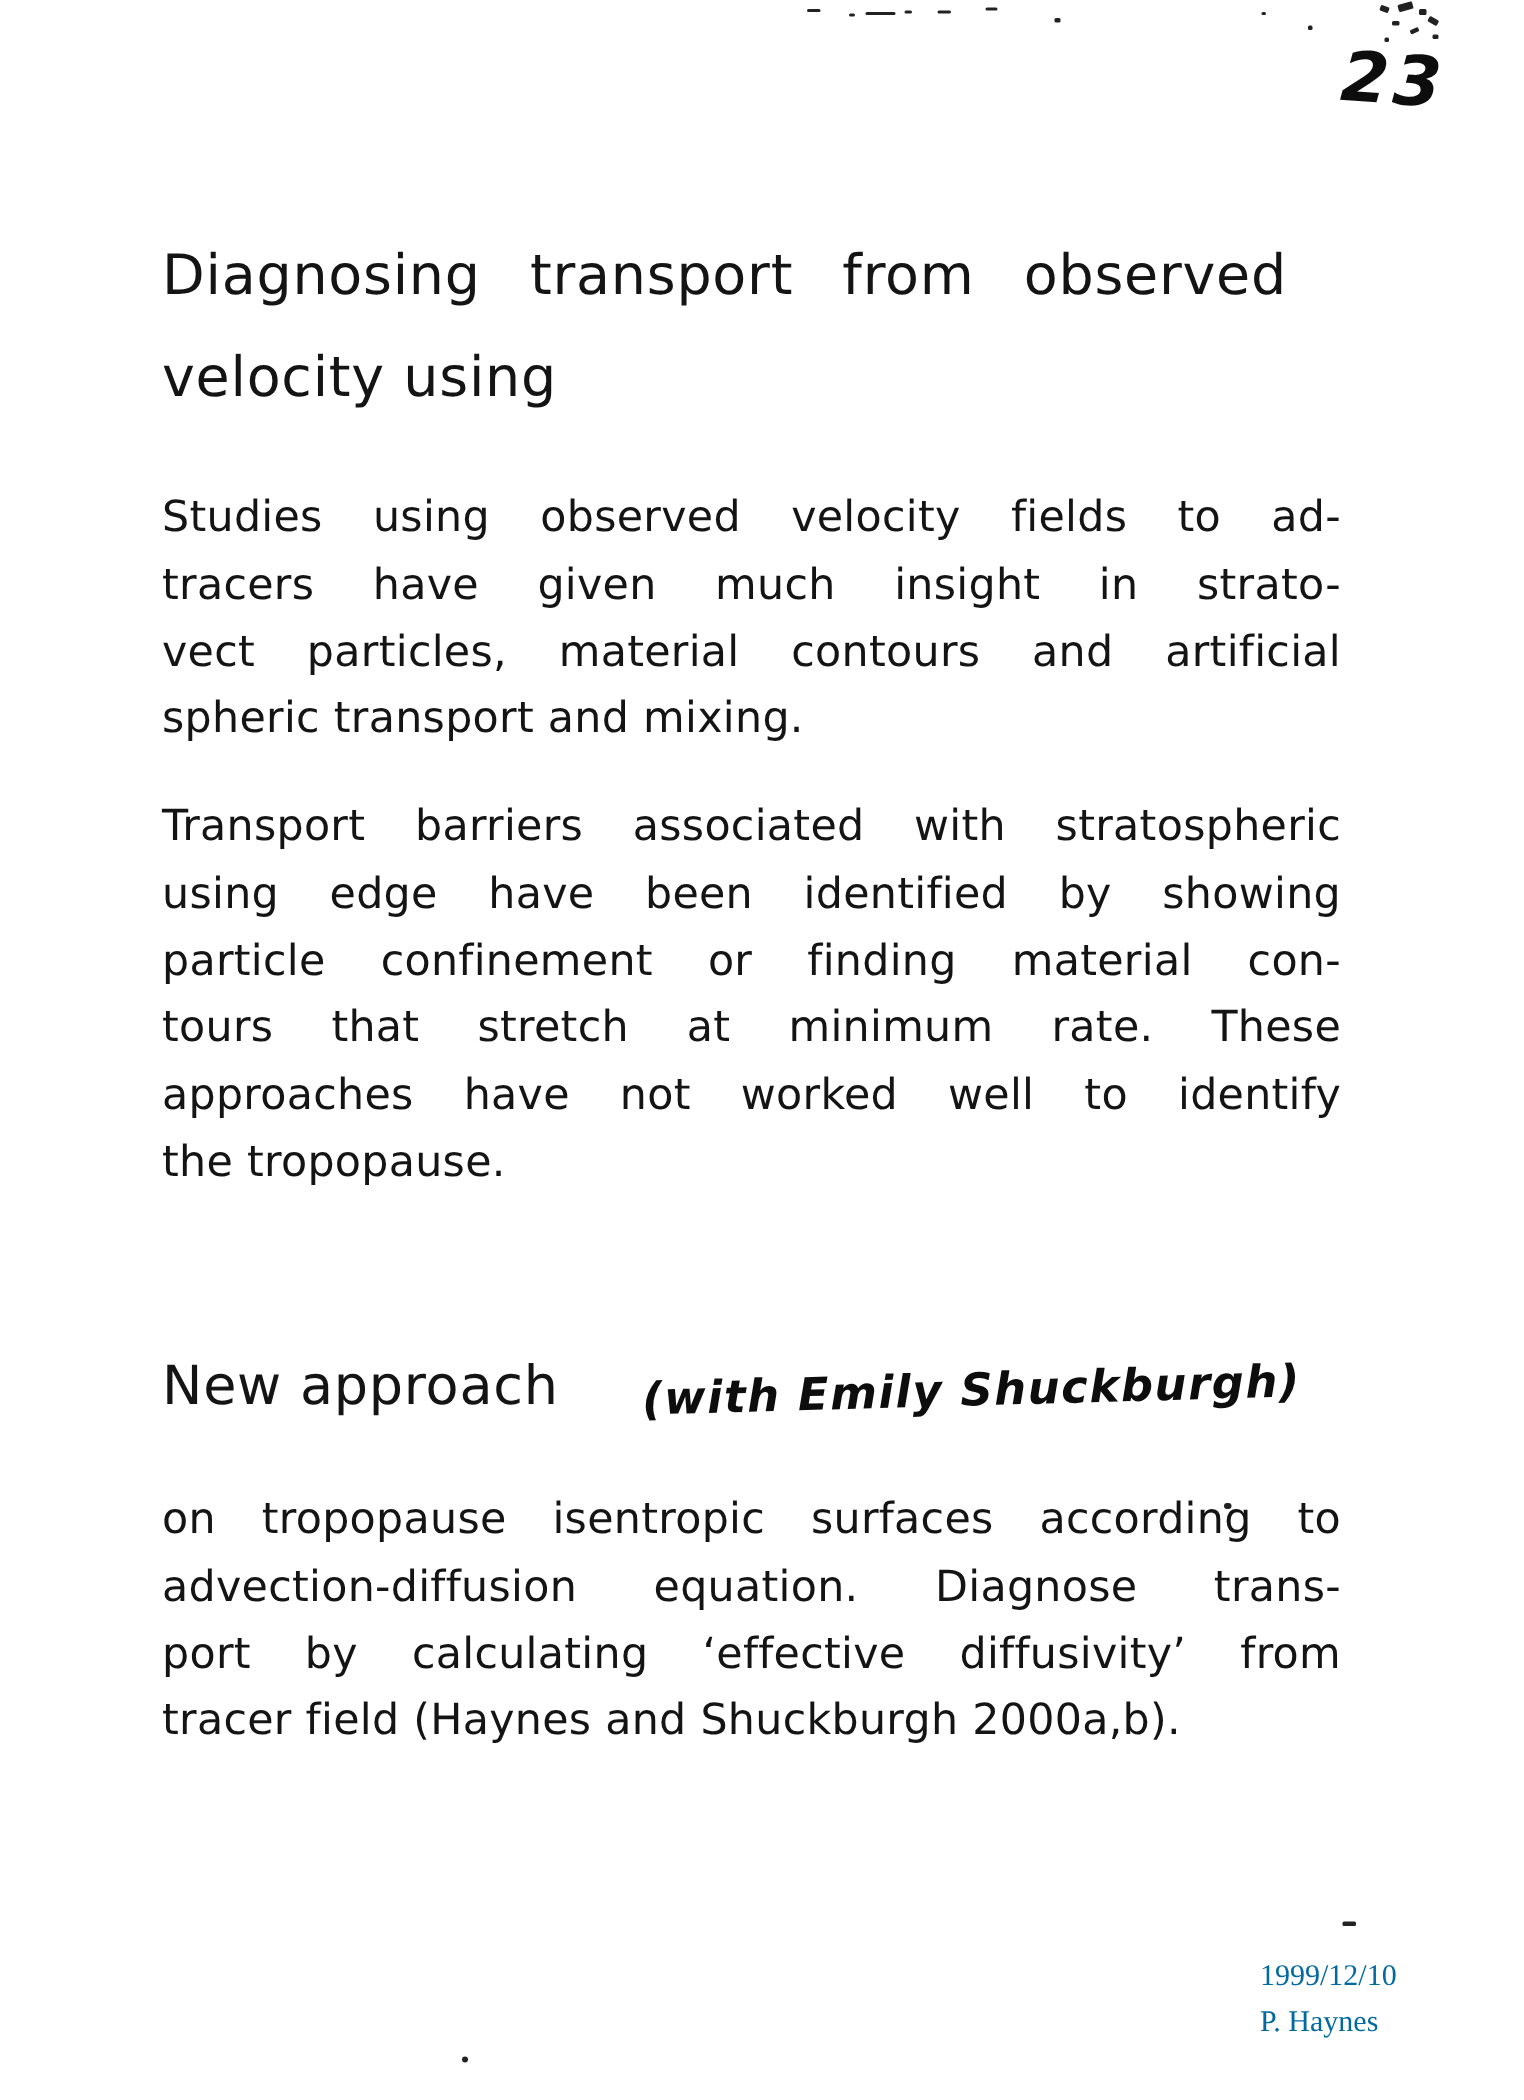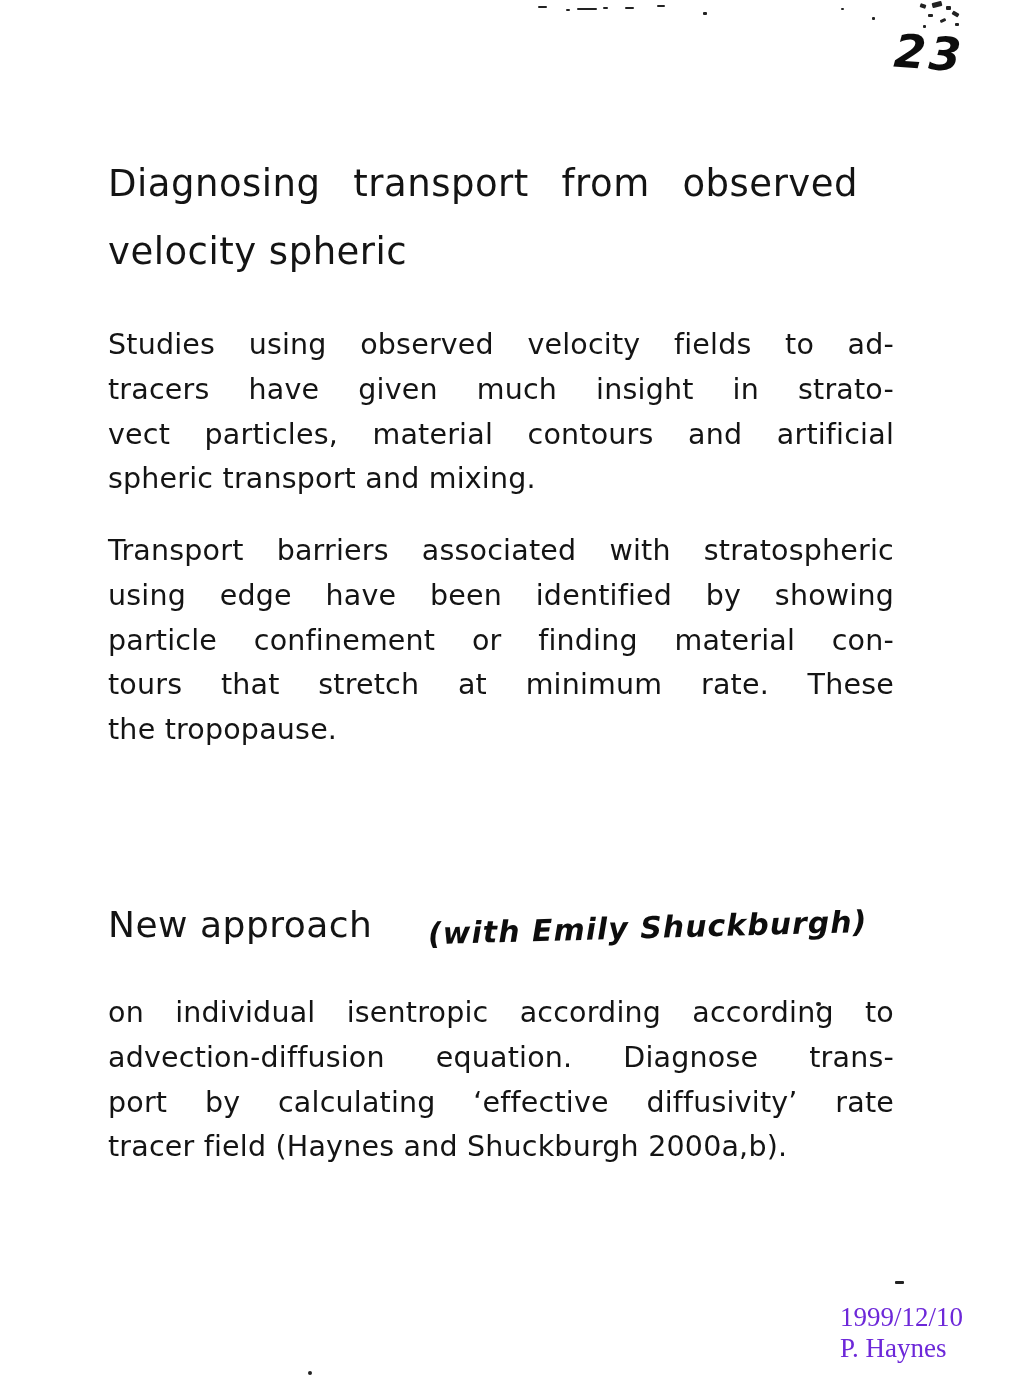--- a/index.html
+++ b/index.html
@@ -75,68 +75,69 @@
     transform: rotate(4deg);
     letter-spacing: 3px;
   }
 
   
   .footer {
     position: absolute;
     left: 840px;
     top: 1302px;
     font-family: "Liberation Serif", "DejaVu Serif", serif;
-    font-size: 27px;
+    font-size: 20px;
     line-height: 31px;
-    color: #6d28d9;
+    color: #0369a1;
   }
 
   
   .speck {
     position: absolute;
     background: #222;
     border-radius: 1px;
   }
 </style>
 </head>
 <body>
 
 <div class="page">
 
   <div class="hand page-number">23</div>
 
   <div class="block title">
     <div class="tline j">Diagnosing transport from observed</div>
-    <div class="tline">velocity spheric</div>
+    <div class="tline">velocity using</div>
   </div>
 
   <div class="block body-para p1">
     <div class="bline j">Studies using observed velocity fields to ad-</div>
     <div class="bline j">tracers have given much insight in strato-</div>
     <div class="bline j">vect particles, material contours and artificial</div>
     <div class="bline">spheric transport and mixing.</div>
   </div>
 
   <div class="block body-para p2">
     <div class="bline j">Transport barriers associated with stratospheric</div>
     <div class="bline j">using edge have been identified by showing</div>
     <div class="bline j">particle confinement or finding material con-</div>
     <div class="bline j">tours that stretch at minimum rate.  These</div>
+    <div class="bline j">approaches have not worked well to identify</div>
     <div class="bline">the tropopause.</div>
   </div>
 
   <div class="block heading-row">
     <div class="section-heading">New approach</div>
     <div class="hand hand-note">(with Emily Shuckburgh)</div>
   </div>
 
   <div class="block body-para p3">
-    <div class="bline j">on individual isentropic according according to</div>
+    <div class="bline j">on tropopause isentropic surfaces according to</div>
     <div class="bline j">advection-diffusion equation.  Diagnose trans-</div>
-    <div class="bline j">port by calculating ‘effective diffusivity’ rate</div>
+    <div class="bline j">port by calculating ‘effective diffusivity’ from</div>
     <div class="bline">tracer field (Haynes and Shuckburgh 2000a,b).</div>
   </div>
 
   <div class="footer">
     <div>1999/12/10</div>
     <div>P. Haynes</div>
   </div>
 
   <div class="speck" style="left:538px; top:6px;  width:9px;  height:2px;"></div>
   <div class="speck" style="left:566px; top:9px;  width:4px;  height:2px;"></div>

